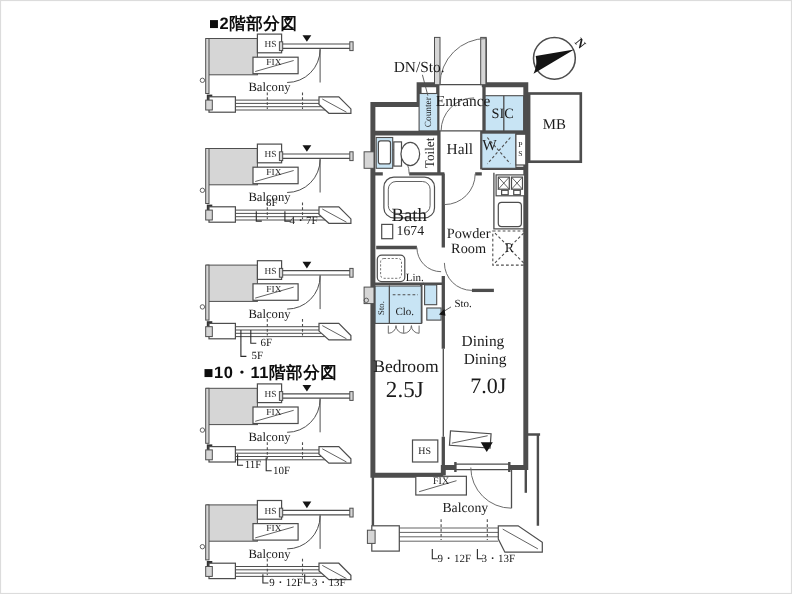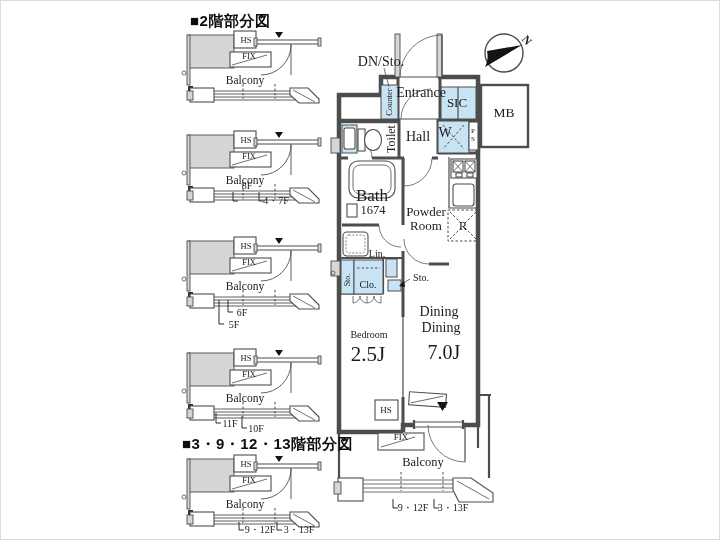--- a/index.html
+++ b/index.html
@@ -225,21 +225,21 @@
       <line class="dsh" x1="442" y1="471" x2="442" y2="490"></line>
     </g>
 
     <g>
       <circle cx="503" cy="52" r="19" fill="#fff" stroke="#4d4d4d" stroke-width="1.4"></circle>
       <path d="M484,66 C487,60 487,55 486,50 L521,44 Z" fill="#141414"></path>
     </g>
   </svg>
 
   <span class="jt" style="left:189px;top:11px">■2階部分図</span>
-  <span class="jt" style="left:181px;top:434px">■3・9・12・13階部分図</span>
+  <span class="jt" style="left:184px;top:329px">■10・11階部分図</span>
 
   <span class="lbl" style="left:245px;top:39px;font-size:8.5px">HS</span>
   <span class="lbl" style="left:248px;top:55px;font-size:8.5px">FIX</span>
   <span class="lbl" style="left:244px;top:79px;font-size:11.5px">Balcony</span>
   <span class="lbl" style="left:245px;top:139px;font-size:8.5px">HS</span>
   <span class="lbl" style="left:248px;top:155px;font-size:8.5px">FIX</span>
   <span class="lbl" style="left:244px;top:179px;font-size:11.5px">Balcony</span>
   <span class="lbl" style="left:245px;top:245px;font-size:8.5px">HS</span>
   <span class="lbl" style="left:248px;top:261px;font-size:8.5px">FIX</span>
   <span class="lbl" style="left:244px;top:285px;font-size:11.5px">Balcony</span>
@@ -271,21 +271,21 @@
 S</span>
   <span class="lbl" style="left:371px;top:195px;font-size:17px">Bath</span>
   <span class="lbl" style="left:372px;top:209px;font-size:12.5px">1674</span>
   <span class="lbl" style="left:425px;top:211px;font-size:13px">Powder</span>
   <span class="lbl" style="left:425px;top:225px;font-size:13px">Room</span>
   <span class="lbl" style="left:376px;top:252px;font-size:10px">Lin.</span>
   <span class="vlbl" style="left:346px;top:279px;font-size:8px">Sto.</span>
   <span class="lbl" style="left:367px;top:283px;font-size:10px">Clo.</span>
   <span class="lbl" style="left:420px;top:276px;font-size:10px">Sto.</span>
   <span class="lbl" style="left:462px;top:225px;font-size:12px">R</span>
-  <span class="lbl" style="left:368px;top:333px;font-size:10px">Bedroom</span>
+  <span class="lbl" style="left:368px;top:333px;font-size:16px">Bedroom</span>
   <span class="lbl" style="left:367px;top:353px;font-size:21px">2.5J</span>
   <span class="lbl" style="left:438px;top:311px;font-size:14px">Dining</span>
   <span class="lbl" style="left:440px;top:327px;font-size:14px">Dining</span>
   <span class="lbl" style="left:443px;top:351px;font-size:20px">7.0J</span>
   <span class="lbl" style="left:385px;top:409px;font-size:9px">HS</span>
   <span class="lbl" style="left:400px;top:436px;font-size:9px">FIX</span>
   <span class="lbl" style="left:422px;top:461px;font-size:12.5px">Balcony</span>
   <span class="lbl fl" style="left:412px;top:507px">9・12F</span>
   <span class="lbl fl" style="left:452px;top:507px">3・13F</span>
 

